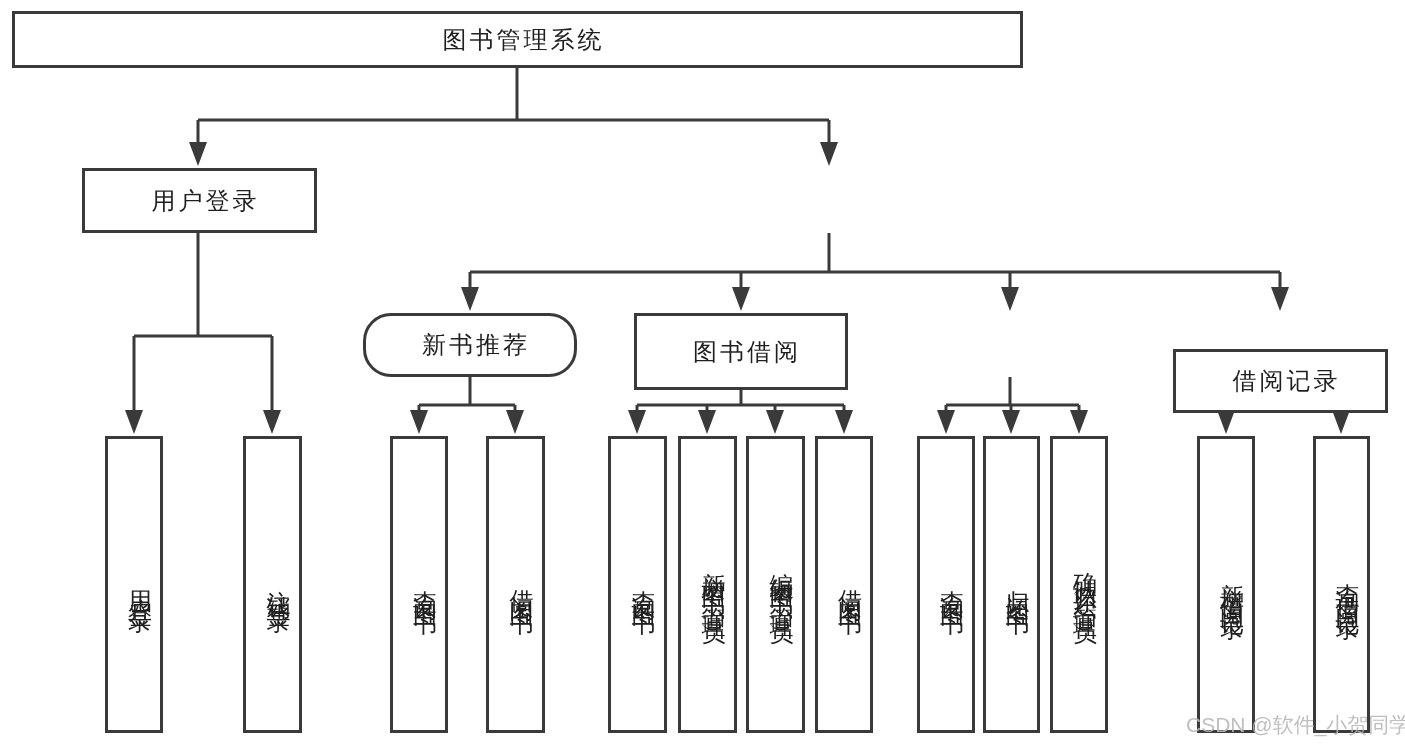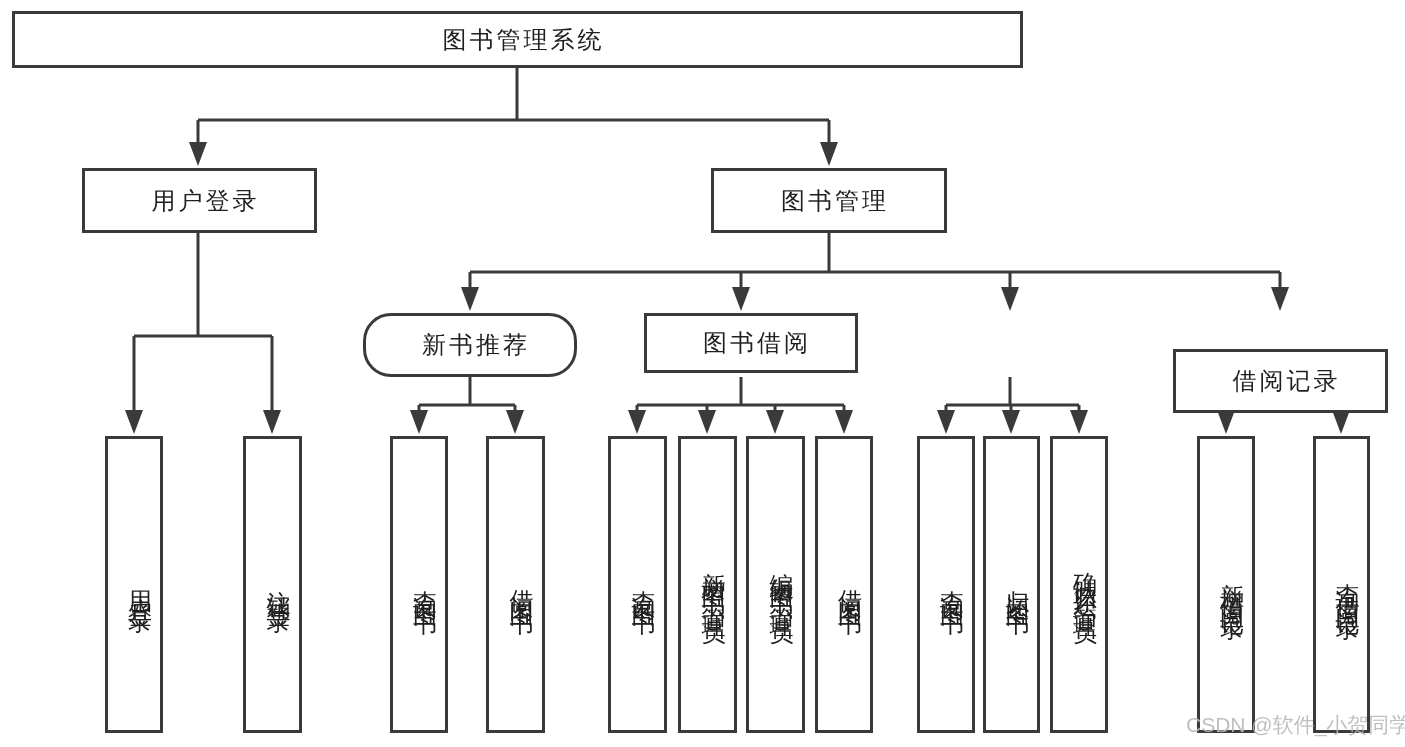--- a/index.html
+++ b/index.html
@@ -103,24 +103,23 @@
       <polygon points="1002,410 1020,410 1011,434"></polygon>
       <polygon points="1070,410 1088,410 1079,434"></polygon>
       <polygon points="1217,410 1235,410 1226,434"></polygon>
       <polygon points="1332,410 1350,410 1341,434"></polygon>
     </g>
   </svg>
 
   <div class="node" style="left:12px; top:11px; width:1011px; height:57px;">图书管理系统</div>
 
   <div class="node" style="left:82px; top:168px; width:235px; height:65px;">用户登录</div>
-  <div class="node" style="left:711px; top:168px; width:236px; height:65px;">图书管理</div>
 
   <div class="node" style="left:363px; top:313px; width:214px; height:64px;border-radius:28px;">新书推荐</div>
-  <div class="node" style="left:634px; top:313px; width:214px; height:60px;margin-left:10px;">图书借阅</div>
+  <div class="node" style="left:634px; top:313px; width:214px; height:77px;">图书借阅</div>
   <div class="node" style="left:1173px; top:313px; width:215px; height:64px;margin-top:36px;">借阅记录</div>
 
   <div class="node leaf" style="left:105px; top:436px; width:58px; height:297px;">用户登录</div>
   <div class="node leaf" style="left:243px; top:436px; width:59px; height:297px;">注销登录</div>
 
   <div class="node leaf" style="left:390px; top:436px; width:58px; height:297px;">查询图书</div>
   <div class="node leaf" style="left:486px; top:436px; width:59px; height:297px;">借阅图书</div>
 
   <div class="node leaf" style="left:608px; top:436px; width:59px; height:297px;">查询图书</div>
   <div class="node leaf" style="left:678px; top:436px; width:59px; height:297px;">新增图书（管理员）</div>

